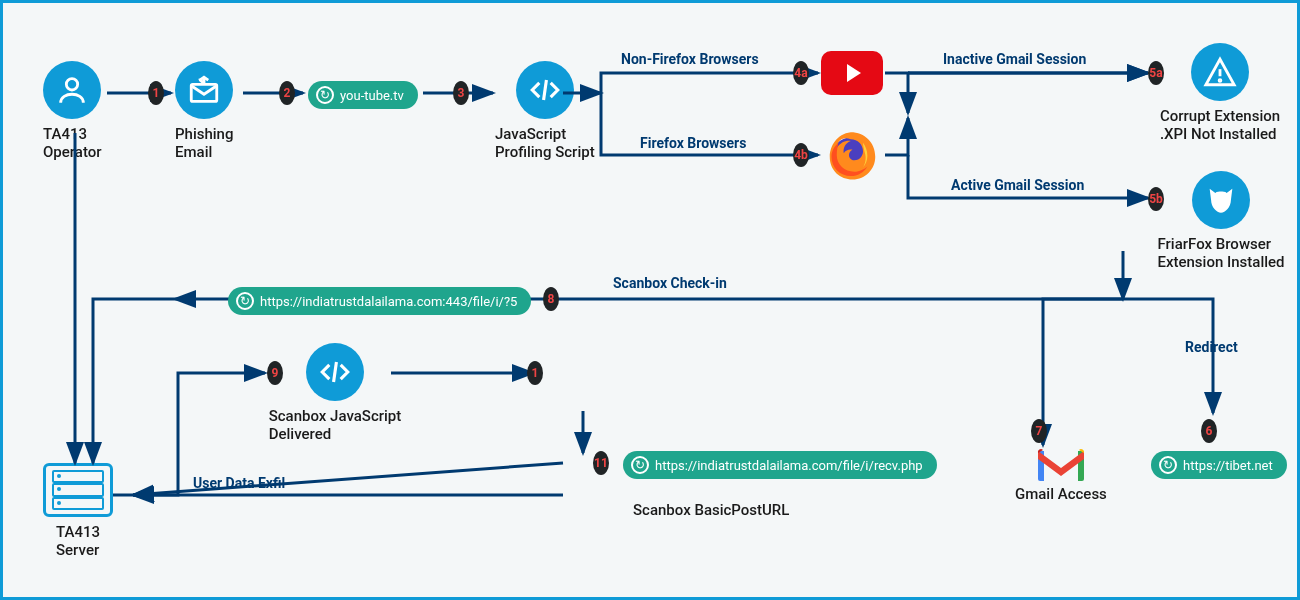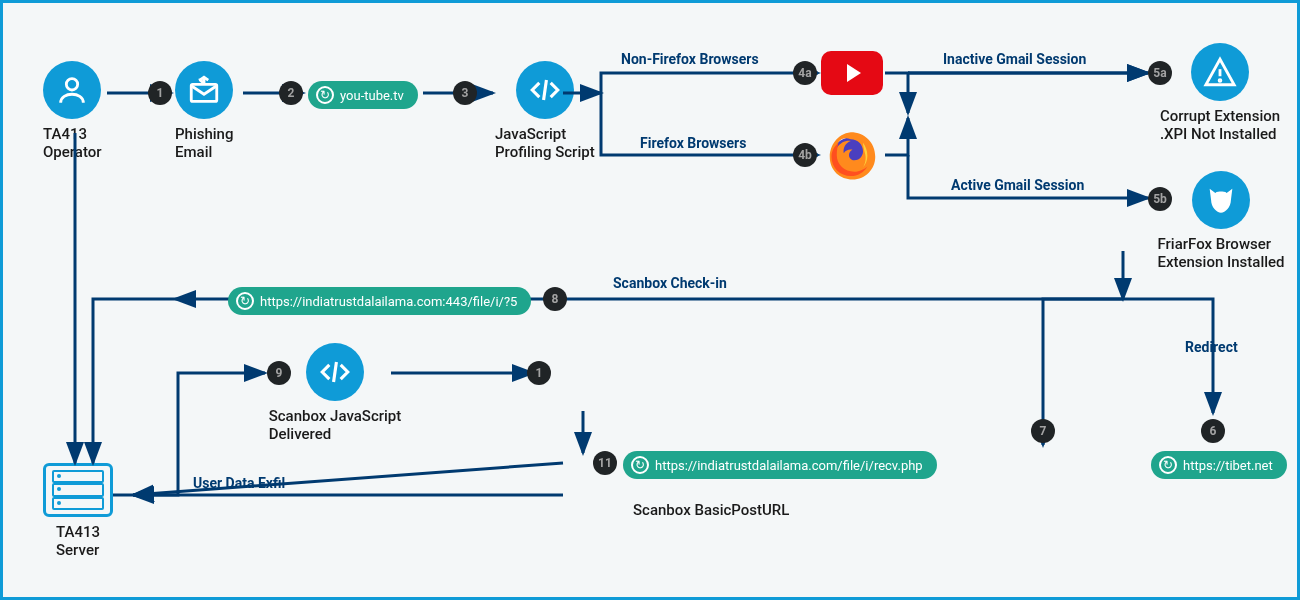--- a/index.html
+++ b/index.html
@@ -41,25 +41,25 @@
     background: var(--blue);
     display: flex;
     align-items: center;
     justify-content: center;
     color: #fff;
     margin-bottom: 6px;
   }
   .circ svg { width: 34px; height: 34px; }
   .badge {
     position: absolute;
-    width: 24px;
+    width: 16px;
     height: 24px;
     border-radius: 50%;
     background: var(--badge);
-    color: #a3a3a3;
+    color: #ef4444;
     font-size: 12px;
     font-weight: 700;
     display: flex;
     align-items: center;
     justify-content: center;
     z-index: 5;
   }
   .pill {
     position: absolute;
     background: var(--teal);
@@ -284,20 +284,34 @@
           <path d="M8 7l-5 5 5 5"></path>
           <path d="M16 7l5 5-5 5"></path>
           <path d="M13 5l-2 14"></path>
         </svg>
     </div>
     <span style="white-space:pre;">Scanbox JavaScript
 Delivered</span>
   </div>
 
 
+  <div class="node" style="left:1012px; top:442px;">
+    <div class="gmail">
+      <svg viewBox="0 0 54 40">
+          <path d="M4 6h6v30H6a2 2 0 0 1-2-2V6z" fill="#4285f4"></path>
+          <path d="M44 6h6v28a2 2 0 0 1-2 2h-4V6z" fill="#34a853"></path>
+          <path d="M4 6l23 17L50 6v8L27 31 4 14V6z" fill="#ea4335"></path>
+          <path d="M4 6l6 4v26H6a2 2 0 0 1-2-2V6z" fill="#c5221f" opacity="0"></path>
+          <path d="M4 6a3 3 0 0 1 4-2l19 14L46 4a3 3 0 0 1 4 2" fill="none"></path>
+          <path d="M4 8a3 3 0 0 1 5-3" fill="#c5221f"></path>
+          <path d="M50 8a3 3 0 0 0-5-3" fill="#fbbc05"></path>
+        </svg>
+    </div>
+    <span>Gmail Access</span>
+  </div>
 
   <div class="node" style="left:40px; top:460px;">
     <div class="server">
       <div class="row"></div>
         <div class="row"></div>
         <div class="row"></div>
     </div>
     <span style="white-space:pre;">TA413
 Server</span>
   </div>

